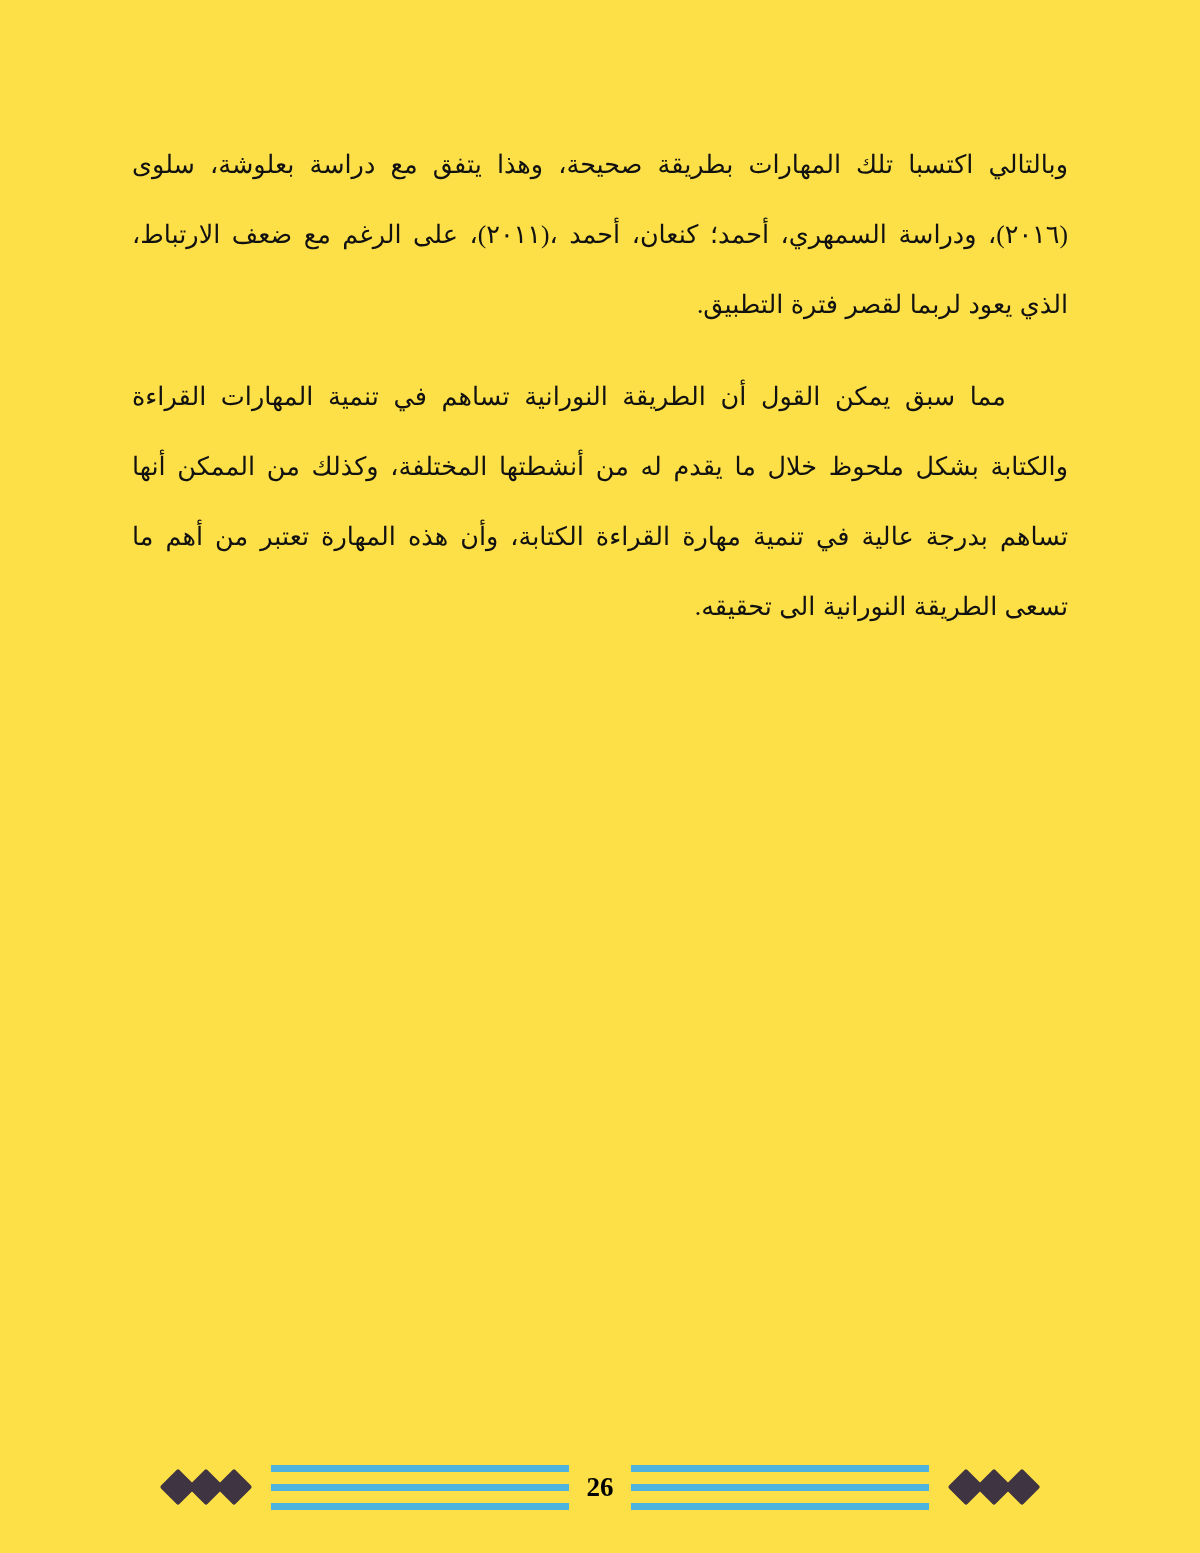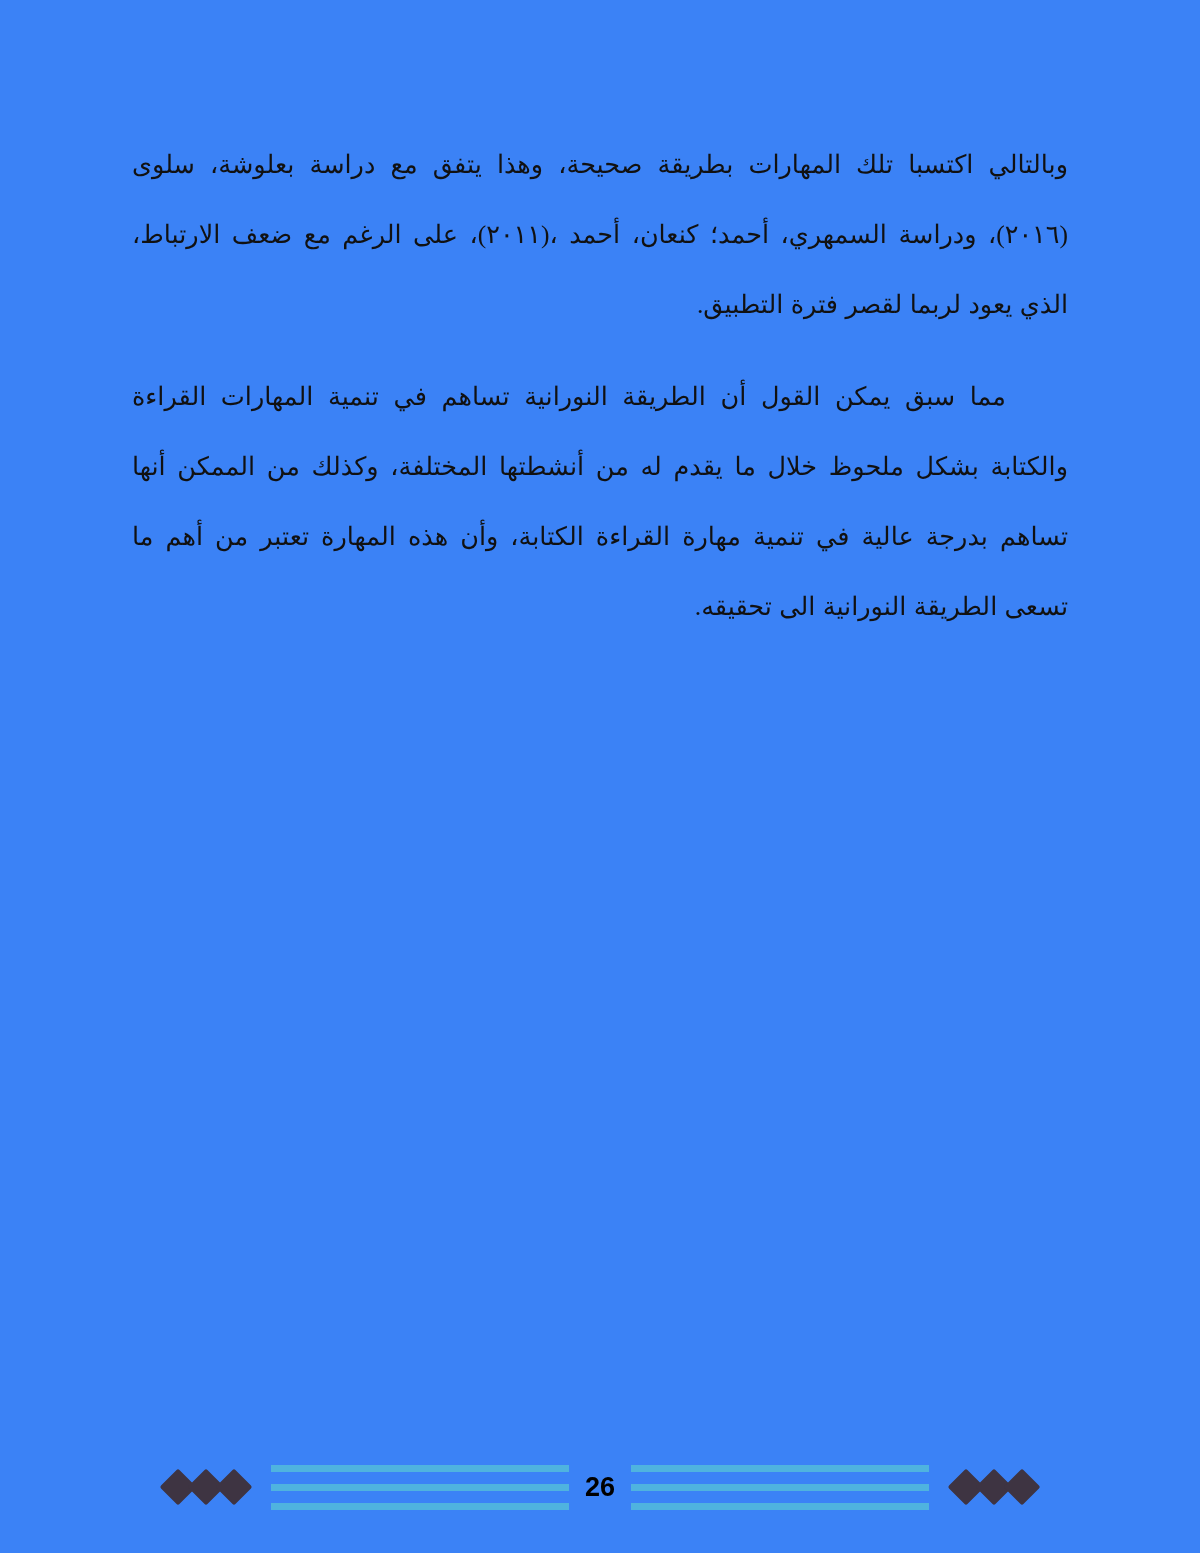--- a/index.html
+++ b/index.html
@@ -9,21 +9,21 @@
     background: #ffffff;
   }
   body {
     font-family: "Liberation Serif", "DejaVu Serif", serif;
     color: #000000;
   }
   .page {
     position: relative;
     width: 1200px;
     height: 1553px;
-    background: #3b82f6;
+    background: #fde047;
     overflow: hidden;
     box-sizing: border-box;
   }
 
   
   .content {
     position: absolute;
     top: 130px;
     right: 132px;
     left: 132px;
@@ -79,21 +79,21 @@
     display: flex;
     flex-direction: column;
     gap: 12px;
   }
   .bar {
     height: 7px;
     width: 100%;
     background: #4FB3DF;
   }
   .page-number {
-    font-family: Liberation Sans, sans-serif;
+    font-family: Liberation Serif, serif;
     font-weight: bold;
     font-size: 27px;
     color: #000000;
     min-width: 62px;
     text-align: center;
     line-height: 1;
   }
 </style>
 </head>
 <body>

